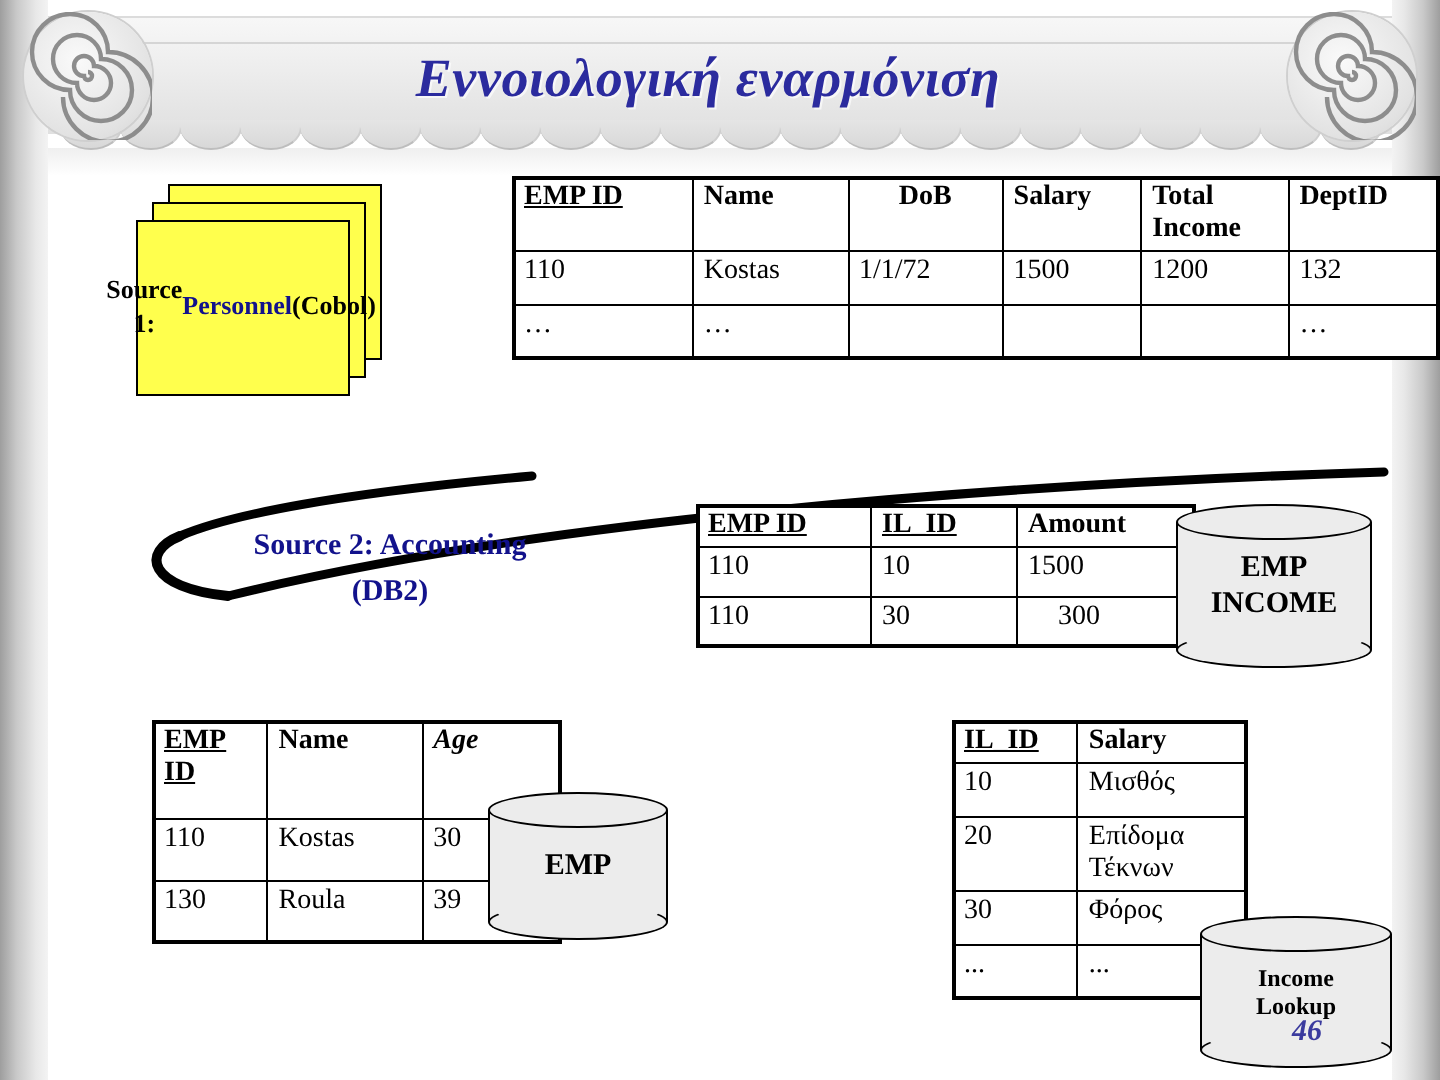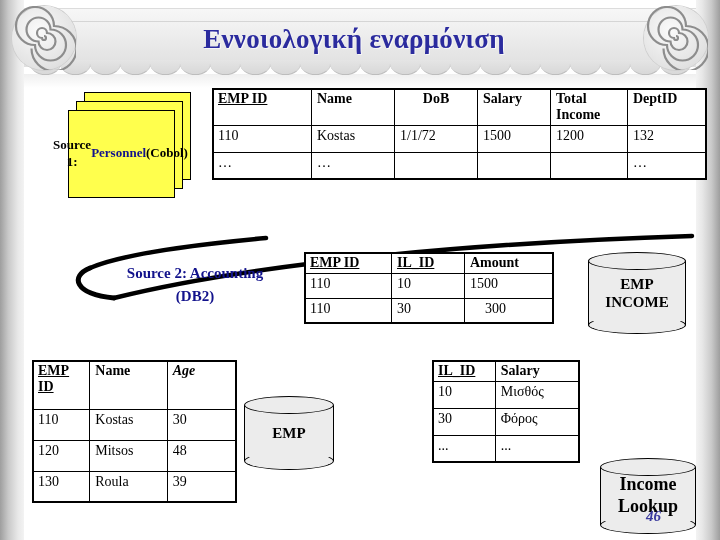--- a/index.html
+++ b/index.html
@@ -37,24 +37,24 @@
   .volute.right{right:12px;}
   .volute svg{position:absolute;inset:0;}
 
   .sub-band{position:absolute;left:24px;right:24px;top:74px;height:14px;
     background:linear-gradient(to bottom,#efefef,#ffffff);}
 
   
   #title{position:absolute;left:24px;right:36px;top:18px;height:42px;
     display:flex;align-items:center;justify-content:center;
     color:#2b2b9e;font-size:27px;font-weight:700;letter-spacing:.3px;
-    text-shadow:1px 1px 0 rgba(255,255,255,.65);}
-
-  
-  table.dt{border-collapse:collapse;background:#fff;}
+    text-shadow:1px 1px 0 rgba(255,255,255,.65);font-style:italic;}
+
+  
+  table.dt{border-collapse:collapse;background:#fff;margin-left:44px;}
   table.dt td,table.dt th{border:1px solid #000;padding:2px 5px;
     font-size:14px;color:#000;text-align:left;vertical-align:top;font-weight:400;}
   table.dt th{font-weight:700;}
   table.dt{outline:2px solid #000;outline-offset:-2px;}
   .pk{text-decoration:underline;}
 
   
   .abs{position:absolute;}
 
   
@@ -84,21 +84,21 @@
     border:1.6px solid #000;border-radius:50%;background:#ececec;box-sizing:border-box;}
   .cyl .top{top:0;}
   .cyl .bot{bottom:0;border-top-color:transparent;background:#ececec;}
   .cyl .lbl{position:absolute;inset:0;display:flex;flex-direction:column;
     align-items:center;justify-content:center;text-align:center;
     font-size:15px;font-weight:700;color:#000;line-height:1.2;z-index:3;}
 
   #cyl-empincome{left:588px;top:252px;width:98px;height:82px;}
   #cyl-emp{left:244px;top:396px;width:90px;height:74px;}
   #cyl-incomelookup{left:600px;top:458px;width:96px;height:76px;}
-  #cyl-incomelookup .lbl{font-size:18px;}
+  #cyl-incomelookup .lbl{font-size:12px;}
 
   
   #slideno{left:646px;top:508px;color:#3b3b9e;font-size:15px;
     font-style:italic;font-weight:700;z-index:6;
     font-family:"Liberation Serif","DejaVu Serif",serif;}
 </style>
 </head>
 <body>
 
 <div id="slide">
@@ -247,25 +247,20 @@
             <th style="width: 58px; height: 44px; font-style: italic;"><span>Age</span></th>
           </tr>
         </thead>
       <tbody>
           <tr>
             <td style="width: 46px; height: 26px;">110</td>
             <td style="height: 26px;">Kostas</td>
             <td style="height: 26px;">30</td>
           </tr>
           <tr>
-            <td style="width: 46px; height: 26px;">120</td>
-            <td style="height: 26px;">Mitsos</td>
-            <td style="height: 26px;">48</td>
-          </tr>
-          <tr>
             <td style="width: 46px; height: 26px;">130</td>
             <td style="height: 26px;">Roula</td>
             <td style="height: 26px;">39</td>
           </tr>
         </tbody>
     </table>
   </div>
 
   <div class="cyl" id="cyl-emp">
     <div class="body"></div>
@@ -279,20 +274,24 @@
       <thead>
           <tr>
             <th style="width: 56px;"><span class="pk">IL_ID</span></th>
             <th style="width: 82px;"><span>Salary</span></th>
           </tr>
         </thead>
       <tbody>
           <tr>
             <td style="height: 22px;">10</td>
             <td style="height: 22px;">Μισθός</td>
+          </tr>
+          <tr>
+            <td style="height: 22px;">20</td>
+            <td style="height: 22px;">Επίδομα Τέκνων</td>
           </tr>
           <tr>
             <td style="height: 22px;">30</td>
             <td style="height: 22px;">Φόρος</td>
           </tr>
           <tr>
             <td style="height: 22px;">...</td>
             <td style="height: 22px;">...</td>
           </tr>
         </tbody>

